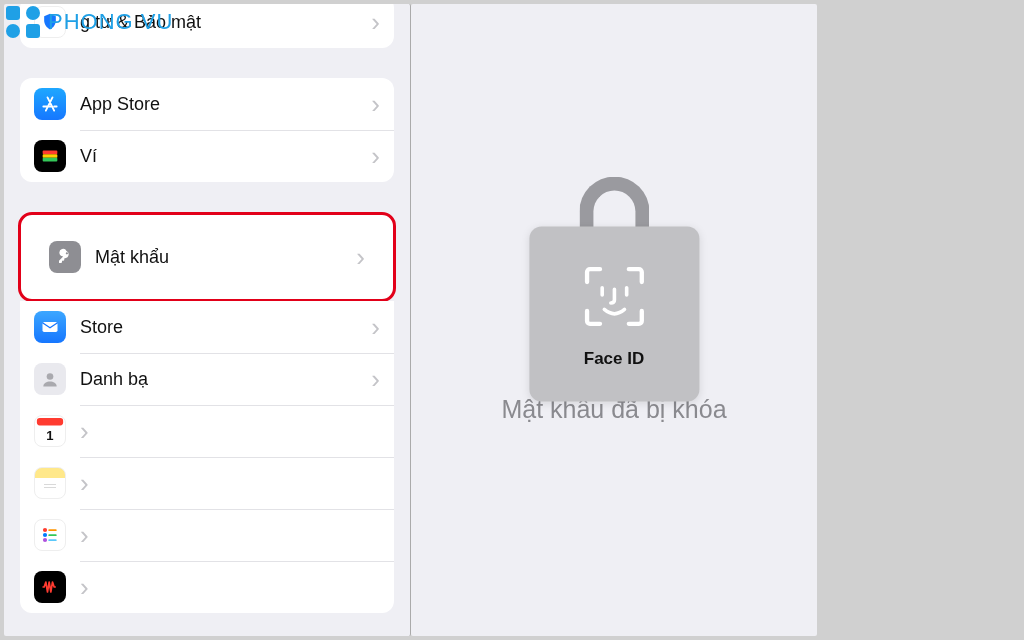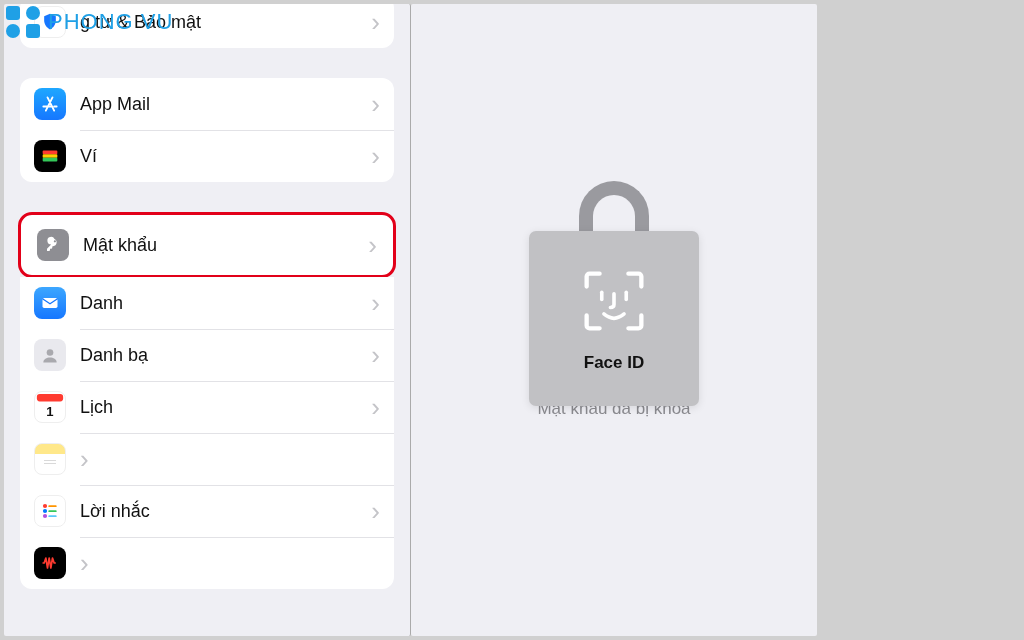--- a/index.html
+++ b/index.html
@@ -18,46 +18,46 @@
   .pane.right { margin-left: 0; background: #efeff4;}
 
   .group { background: #fff; margin: 0 16px 30px 16px; border-radius: 12px; overflow: hidden; }
   .group.first { margin-top: 0; }
   .row { display: flex; align-items: center; padding: 10px 14px; position: relative; min-height: 52px; }
   .row + .row::before { content: ""; position: absolute; top: 0; left: 60px; right: 0; height: 1px; background: #e2e2e6; }
   .icon { width: 32px; height: 32px; border-radius: 8px; margin-right: 14px; display: flex; align-items: center; justify-content: center; flex-shrink: 0; }
   .label { flex: 1; font-size: 18px; color: #111; }
   .chev { color: #c4c4c8; font-size: 26px; font-weight: 300; }
 
-  .highlight-wrap { border: 3px solid #e20019; border-radius: 14px; margin: 0 14px -1px 14px; padding: 4px; background:#fff;}
+  .highlight-wrap { border: 3px solid #e20019; border-radius: 14px; margin: 0 14px -1px 14px; padding: 16px; background:#fff;}
   .highlight-wrap .row { padding: 10px 12px; }
   .group.no-top-radius{ border-top-left-radius: 0; border-top-right-radius: 0;}
 
   
   .ic-privacy { background: #fff; border:1px solid #eee;}
   .ic-appstore { background: linear-gradient(180deg,#1ea7ff,#1677ff); }
   .ic-wallet { background: #000; }
   .ic-passwords { background: #8e8e93; }
   .ic-mail { background: linear-gradient(180deg,#3ca7ff,#1677ff); }
   .ic-contacts { background: #e9e9ee; }
   .ic-calendar { background: #fff; border: 1px solid #eee; }
   .ic-notes { background: linear-gradient(180deg,#ffe88a 35%, #fff 35%); border:1px solid #eee;}
   .ic-reminders { background: #fff; border:1px solid #eee;}
   .ic-voicememos { background: #000; }
 
   
   .right-center { position: absolute; top: 50%; left: 50%; transform: translate(-50%, -50%); text-align: center; }
   .lock-bg { width: 160px; height: 150px; position: relative; margin: 0 auto 10px;}
   .lock-shackle { width: 70px; height: 70px; border: 14px solid #9a9a9f; border-bottom: none; border-radius: 40px 40px 0 0; position: absolute; top: -40px; left: 50%; transform: translateX(-50%); z-index: 0;}
 
-  .faceid-card { position: absolute; top: 10px; left: -5px; width: 170px; height: 175px; background: #c1c1c4; border-radius: 7px; display:flex; flex-direction:column; align-items:center; justify-content:center; gap:16px; box-shadow: 0 2px 8px rgba(0,0,0,0.1);}
+  .faceid-card { position: absolute; top: 10px; left: -5px; width: 170px; height: 175px; background: #c1c1c4; border-radius: 12px; display:flex; flex-direction:column; align-items:center; justify-content:center; gap:16px; box-shadow: 0 2px 8px rgba(0,0,0,0.1);}
   .faceid-svg { width: 72px; height: 72px; }
   .faceid-label { font-size: 17px; font-weight: 600; color: #111; }
 
-  .locked-text { font-size: 17px; color: #8a8a8f; white-space: nowrap; margin-top: 28px;}
+  .locked-text { font-size: 25px; color: #8a8a8f; white-space: nowrap; margin-top: 28px;}
 </style>
 </head>
 <body>
 
 <div class="watermark">
   <div class="wm-dots">
     <div class="wm-dot sq"></div>
       <div class="wm-dot ci"></div>
     <div class="wm-dot ci"></div>
       <div class="wm-dot sq"></div>
@@ -81,21 +81,21 @@
       </div>
     </div>
 
     <div class="group">
       <div class="row">
         <div class="icon ic-appstore">
           <svg viewBox="0 0 24 24" width="20" height="20">
               <path stroke="#fff" stroke-width="2.2" stroke-linecap="round" d="M9 4l8 16M15 4L7 20M4 15h10m3 0h3"></path>
             </svg>
         </div>
-        <span class="label">App Mail</span>
+        <span class="label">App Store</span>
         <span class="chev">›</span>
       </div>
       <div class="row">
         <div class="icon ic-wallet">
           <svg viewBox="0 0 24 24" width="22" height="22">
             <rect x="4" y="6" width="16" height="4" rx="1" fill="#ff3b30"></rect>
             <rect x="4" y="10" width="16" height="4" rx="1" fill="#ffcc00"></rect>
             <rect x="4" y="14" width="16" height="4" rx="1" fill="#34c759"></rect>
           </svg>
         </div>
@@ -116,41 +116,40 @@
       </div>
     </div>
     <div class="group no-top-radius" style="margin-bottom:0;">
       <div class="row">
         <div class="icon ic-mail">
           <svg viewBox="0 0 24 24" width="20" height="20">
               <rect x="3" y="6" width="18" height="12" rx="2" fill="#fff"></rect>
               <path d="M3 7l9 6 9-6" stroke="#1677ff" stroke-width="1.5" fill="none"></path>
             </svg>
         </div>
-        <span class="label">Danh</span>
+        <span class="label">Store</span>
         <span class="chev">›</span>
       </div>
       <div class="row">
         <div class="icon ic-contacts">
           <svg viewBox="0 0 24 24" width="20" height="20">
               <circle cx="12" cy="9" r="4" fill="#a9a9ae"></circle>
               <path d="M4 21c0-4 4-6 8-6s8 2 8 6" fill="#a9a9ae"></path>
             </svg>
         </div>
         <span class="label">Danh bạ</span>
         <span class="chev">›</span>
       </div>
       <div class="row">
         <div class="icon ic-calendar">
           <svg viewBox="0 0 32 32" width="30" height="30">
               <rect x="2" y="2" width="28" height="8" fill="#ff3b30" rx="3"></rect>
               <text x="16" y="26" text-anchor="middle" font-size="14" font-weight="600" fill="#111">1</text>
             </svg>
         </div>
-        <span class="label">Lịch</span>
         <span class="chev">›</span>
       </div>
       <div class="row">
         <div class="icon ic-notes">
           <svg viewBox="0 0 24 24" width="18" height="18">
               <path stroke="#ccc" stroke-width="1" d="M4 14h16M4 18h16"></path>
             </svg>
         </div>
         <span class="chev">›</span>
       </div>
@@ -158,21 +157,20 @@
         <div class="icon ic-reminders">
           <svg viewBox="0 0 24 24" width="20" height="20">
             <circle cx="6" cy="6" r="2.5" fill="#ff3b30"></circle>
               <rect x="10" y="5" width="10" height="2.2" rx="1" fill="#ff9500"></rect>
             <circle cx="6" cy="12" r="2.5" fill="#007aff"></circle>
               <rect x="10" y="11" width="10" height="2.2" rx="1" fill="#34c759"></rect>
             <circle cx="6" cy="18" r="2.5" fill="#af52de"></circle>
               <rect x="10" y="17" width="10" height="2.2" rx="1" fill="#5ac8fa"></rect>
           </svg>
         </div>
-        <span class="label">Lời nhắc</span>
         <span class="chev">›</span>
       </div>
       <div class="row">
         <div class="icon ic-voicememos">
           <svg viewBox="0 0 24 24" width="20" height="20">
               <path stroke="#ff3b30" stroke-width="2" d="M3 12h2l2-6 2 12 2-12 2 12 2-12 2 6h2" fill="none" stroke-linejoin="round"></path>
             </svg>
         </div>
         <span class="chev">›</span>
       </div>

